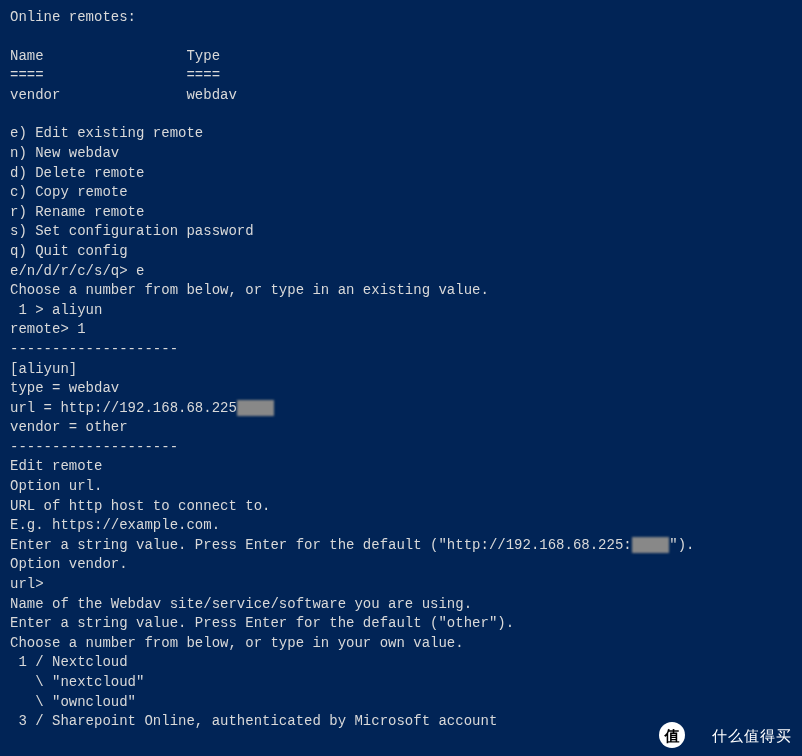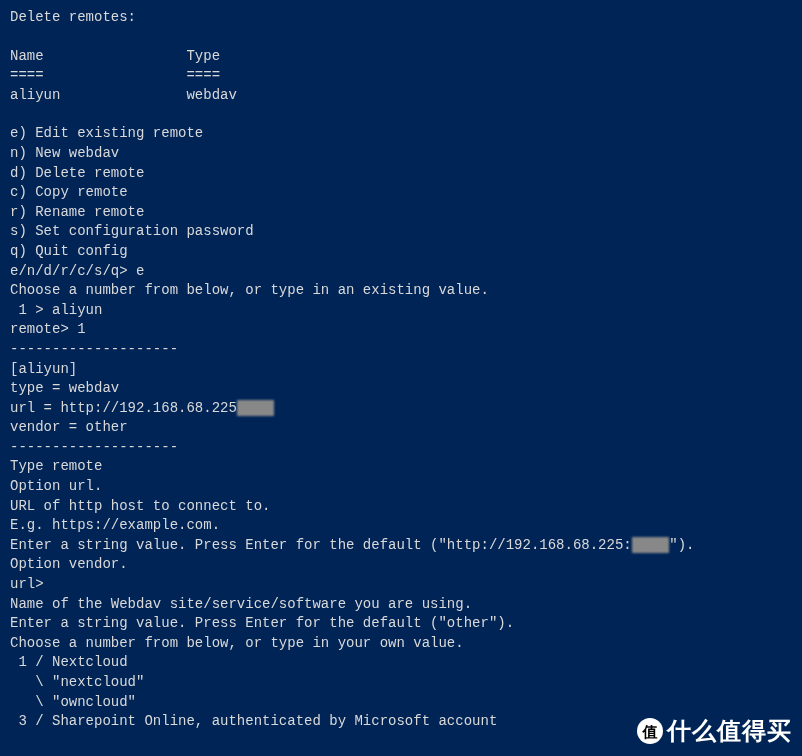--- a/index.html
+++ b/index.html
@@ -46,53 +46,54 @@
       color: #000000;
       display: flex;
       align-items: center;
       justify-content: center;
       font-size: 15px;
       font-weight: bold;
       font-family: sans-serif;
     }
     .watermark-text {
       font-family: 'PingFang SC', 'Microsoft YaHei', sans-serif;
-      font-size: 24px;
-      font-weight: bold;
+      font-size: 15px;
+      font-weight: normal;
       letter-spacing: 1px;
+      margin-left: 23px;
     }
   </style>
 </head>
 <body>
 
 <div>
-  <div class="line">Delete remotes:</div>
+  <div class="line">Online remotes:</div>
   <div class="line"></div>
   <div class="line"><span>Name</span>                 <span>Type</span></div>
   <div class="line"><span>====</span>                 <span>====</span></div>
-  <div class="line"><span>aliyun</span>               <span>webdav</span></div>
+  <div class="line"><span>vendor</span>               <span>webdav</span></div>
   <div class="line"></div>
   <div class="line">e) Edit existing remote</div>
   <div class="line">n) New webdav</div>
   <div class="line">d) Delete remote</div>
   <div class="line">c) Copy remote</div>
   <div class="line">r) Rename remote</div>
   <div class="line">s) Set configuration password</div>
   <div class="line">q) Quit config</div>
   <div class="line"><span>e/n/d/r/c/s/q&gt; </span><span>e</span></div>
   <div class="line">Choose a number from below, or type in an existing value.</div>
   <div class="line"> 1 &gt; aliyun</div>
   <div class="line"><span>remote&gt; </span><span>1</span></div>
   <div class="line">--------------------</div>
   <div class="line">[aliyun]</div>
   <div class="line">type = webdav</div>
   <div class="line"><span>url = http://192.168.68.225</span><span class="redacted">████</span></div>
   <div class="line">vendor = other</div>
   <div class="line">--------------------</div>
-  <div class="line">Type remote</div>
+  <div class="line">Edit remote</div>
   <div class="line">Option url.</div>
   <div class="line">URL of http host to connect to.</div>
   <div class="line">E.g. https://example.com.</div>
   <div class="line"><span>Enter a string value. Press Enter for the default ("http://192.168.68.225:</span><span class="redacted">████</span><span>").</span></div>
   <div class="line">Option vendor.</div>
   <div class="line">url&gt;</div>
   <div class="line">Name of the Webdav site/service/software you are using.</div>
   <div class="line">Enter a string value. Press Enter for the default ("other").</div>
   <div class="line">Choose a number from below, or type in your own value.</div>
   <div class="line"> 1 / Nextcloud</div>

